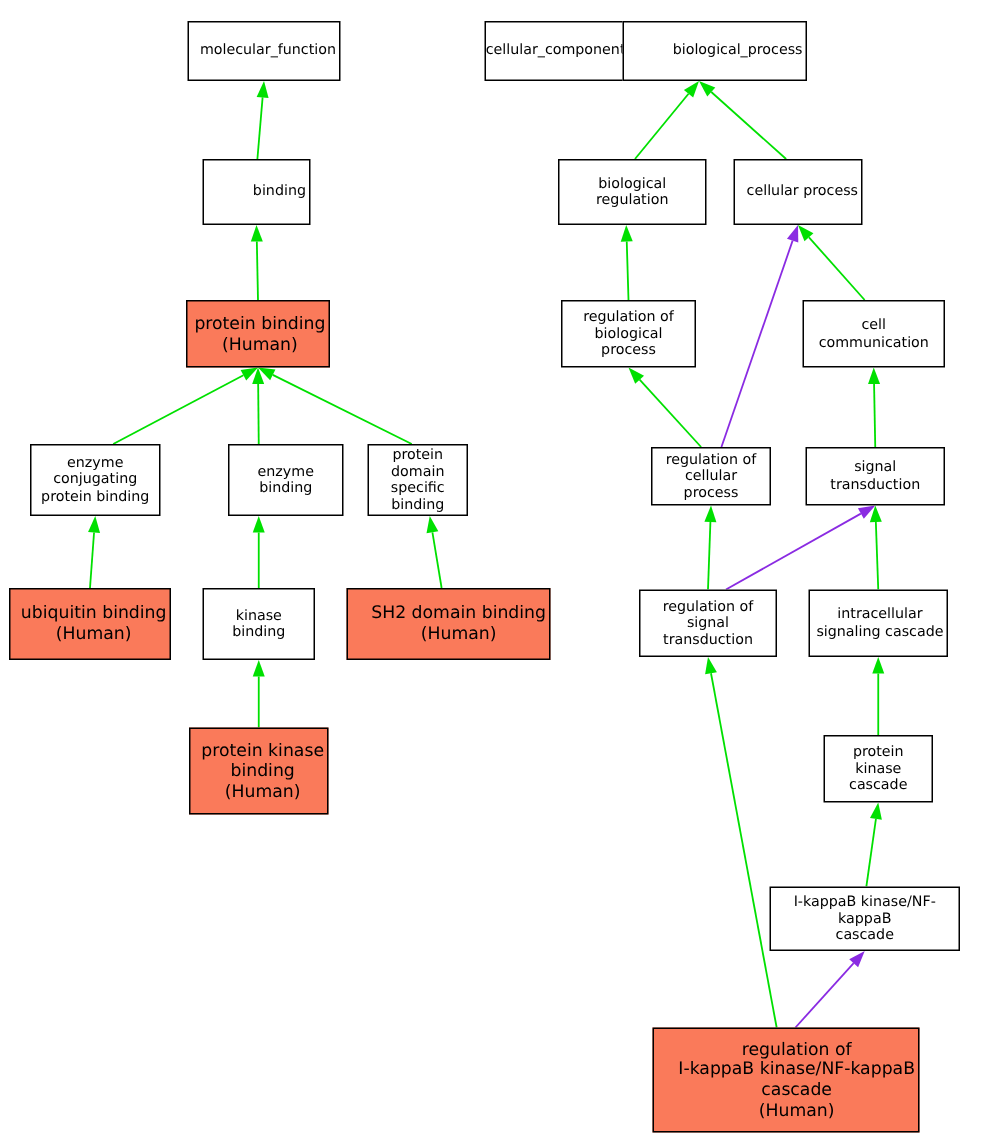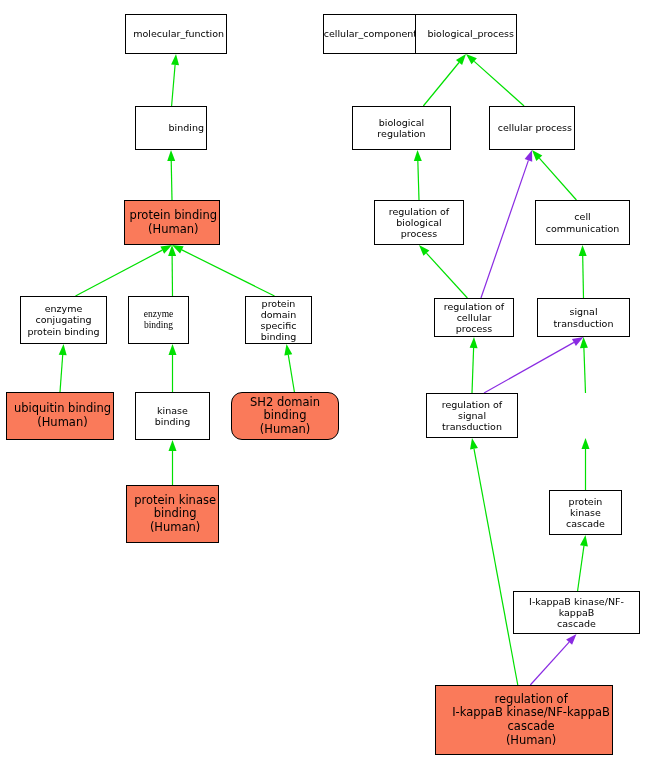--- a/index.html
+++ b/index.html
@@ -137,44 +137,46 @@
         <line x1="517.76" y1="685" x2="474.00379724282146" y2="448.81595102659315" stroke="#00e000" stroke-width="1.2"></line>
         <polygon points="472,438 477.9368703434008,448.087297483749 470.0707241422421,449.5446045694373" fill="#00e000"></polygon>
       </g>
       <g>
         <line x1="530.3" y1="685" x2="569.1149321187024" y2="642.1523476611726" stroke="#8a2be2" stroke-width="1.2"></line>
         <polygon points="576.5,634 572.0794221773107,644.8378268907353 566.1504420600942,639.4668684316099" fill="#8a2be2"></polygon>
       </g>
     </svg>
 <div class="node" style="left: 125px; top: 14px; width: 102px; height: 40px;"><span>molecular_function</span></div>
     <div class="node" style="left: 279px; top: 14px; width: 97px; height: 40px; margin-left: 44px;"><span>cellular_component</span></div>
-    <div class="node" style="left: 415px; top: 14px; width: 102px; height: 40px;"><span>biological_process</span></div>
+    <div class="node" style="left: 415px; top: 14px; width: 123px; height: 40px;"><span>biological_process</span></div>
     <div class="node" style="left: 135px; top: 106px; width: 72px; height: 44px;"><span>binding</span></div>
-    <div class="node" style="left: 352px; top: 106px; width: 99px; height: 44px;"><span>biological regulation</span></div>
+    <div class="node" style="left: 372px; top: 106px; width: 99px; height: 44px;"><span>biological regulation</span></div>
     <div class="node" style="left: 489px; top: 106px; width: 86px; height: 44px;"><span>cellular process</span></div>
     <div class="node highlight" style="left: 124px; top: 200px; width: 96px; height: 45px;"><span>protein binding
 (Human)</span></div>
     <div class="node" style="left: 374px; top: 200px; width: 90px; height: 45px;"><span>regulation of
 biological process</span></div>
     <div class="node" style="left: 535px; top: 200px; width: 95px; height: 45px;"><span>cell communication</span></div>
     <div class="node" style="left: 20px; top: 296px; width: 87px; height: 48px;"><span>enzyme conjugating
 protein binding</span></div>
-    <div class="node" style="left: 128px; top: 296px; width: 61px; height: 48px; font-family: Liberation Serif, serif;"><span>enzyme binding</span></div>
+    <div class="node" style="left: 152px; top: 296px; width: 77px; height: 48px;"><span>enzyme binding</span></div>
     <div class="node" style="left: 245px; top: 296px; width: 67px; height: 48px;"><span>protein domain
 specific binding</span></div>
     <div class="node" style="left: 434px; top: 298px; width: 80px; height: 39px;"><span>regulation of
 cellular process</span></div>
     <div class="node" style="left: 537px; top: 298px; width: 93px; height: 39px;"><span>signal transduction</span></div>
     <div class="node highlight" style="left: 6px; top: 392px; width: 108px; height: 48px;"><span>ubiquitin binding
 (Human)</span></div>
     <div class="node" style="left: 135px; top: 392px; width: 75px; height: 48px;"><span>kinase binding</span></div>
-    <div class="node highlight" style="left: 231px; top: 392px; width: 108px; height: 48px; border-radius: 11px;"><span>SH2 domain binding
+    <div class="node highlight" style="left: 231px; top: 392px; width: 136px; height: 48px;"><span>SH2 domain binding
 (Human)</span></div>
     <div class="node" style="left: 426px; top: 393px; width: 92px; height: 45px;"><span>regulation of
 signal transduction</span></div>
+    <div class="node" style="left: 539px; top: 393px; width: 93px; height: 45px;"><span>intracellular
+signaling cascade</span></div>
     <div class="node highlight" style="left: 126px; top: 485px; width: 93px; height: 58px;"><span>protein kinase
 binding
 (Human)</span></div>
     <div class="node" style="left: 549px; top: 490px; width: 73px; height: 45px;"><span>protein kinase
 cascade</span></div>
     <div class="node" style="left: 513px; top: 591px; width: 127px; height: 43px;"><span>I-kappaB kinase/NF-kappaB
 cascade</span></div>
     <div class="node highlight" style="left: 435px; top: 685px; width: 178px; height: 70px;"><span>regulation of
 I-kappaB kinase/NF-kappaB
 cascade

